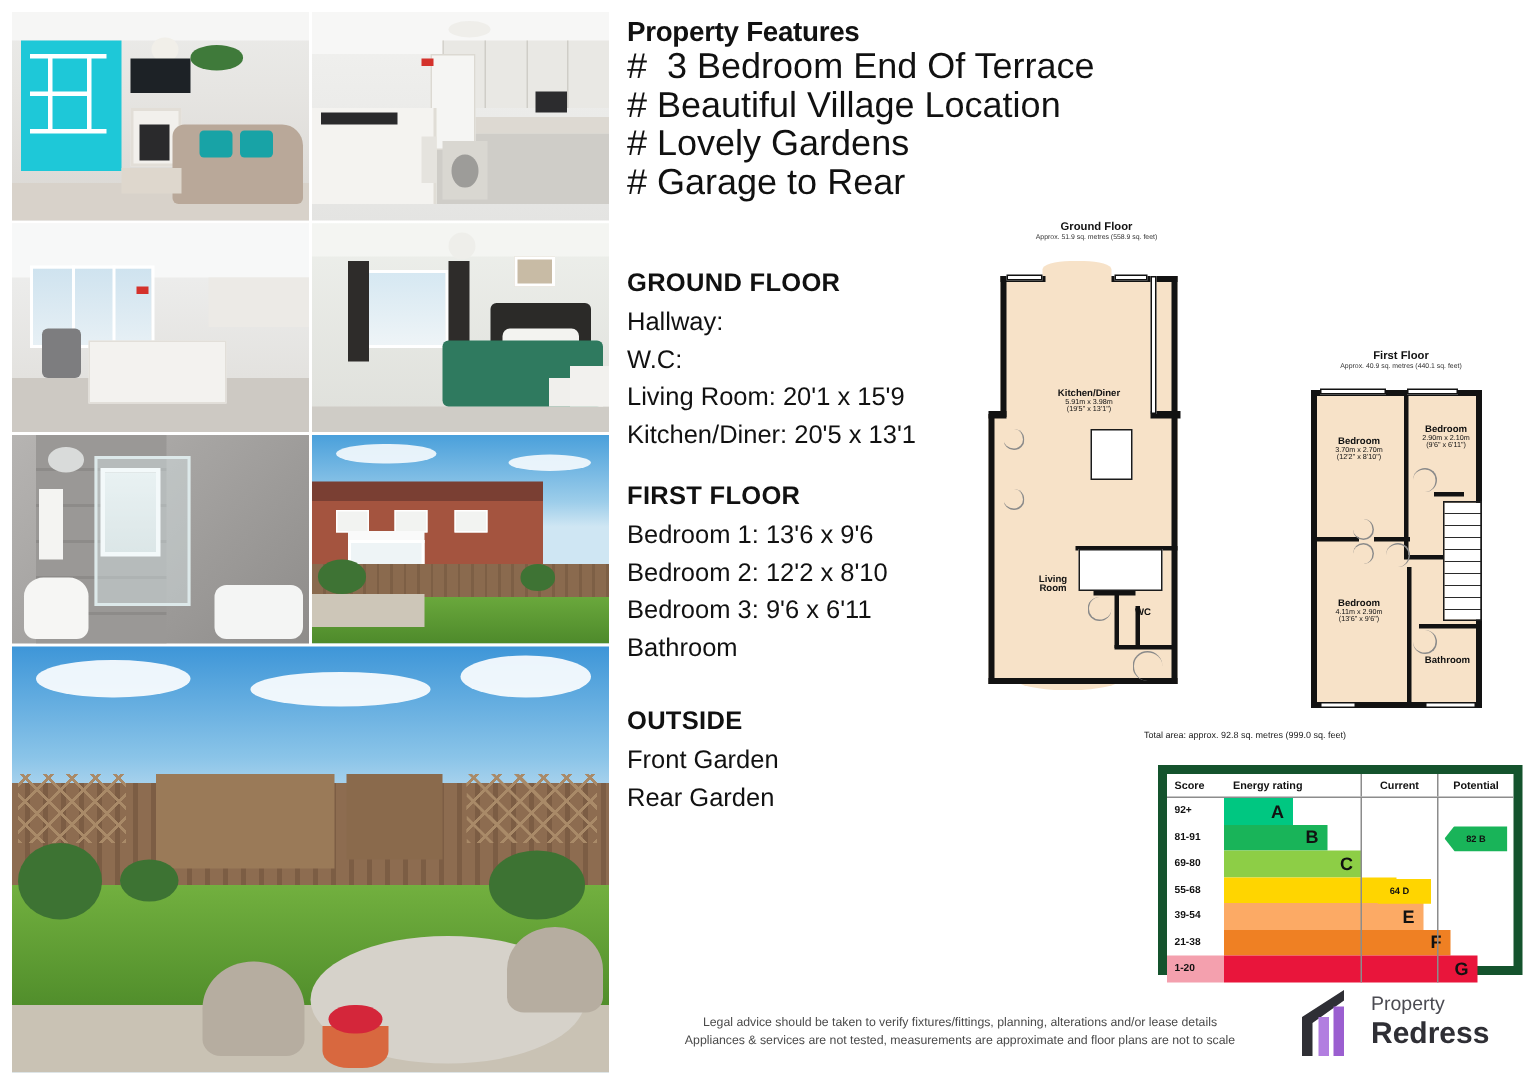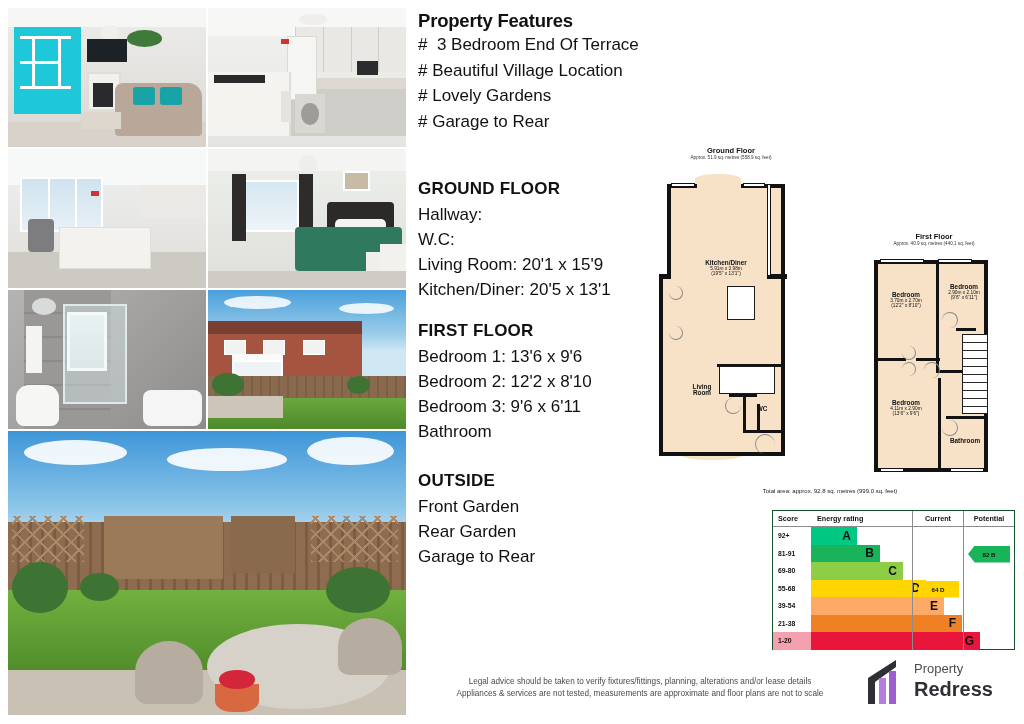--- a/index.html
+++ b/index.html
@@ -110,40 +110,40 @@
   .p7 .bush{position:absolute;background:#3d7333;border-radius:50%;}
   .p7 .tablecircle{position:absolute;right:4%;bottom:2%;width:46%;height:30%;background:#d6d2ca;border-radius:50%;}
   .p7 .chair{position:absolute;background:#b6ada0;border-radius:50% 50% 18% 18%;}
   .p7 .pot{position:absolute;background:#d8683f;border-radius:0 0 40% 40%;}
   .p7 .flower{position:absolute;background:#d4263a;border-radius:50%;}
   .p7 .shed{position:absolute;left:56%;top:30%;width:16%;height:20%;background:#8a6a4c;}
 
   
   #info { position:absolute; left:418px; top:10px; width:280px; }
   .sec-title { font-size:18.5px; font-weight:bold; color:#111; letter-spacing:-.2px; }
-  .feat { font-size:17px; color:#111; line-height:25.5px; white-space:pre; }
+  .feat { font-size:24px; color:#111; line-height:25.5px; white-space:pre; }
   .room { font-size:17px; color:#111; line-height:25px; }
   .blk-title { font-size:17px; font-weight:bold; color:#111; line-height:26px; letter-spacing:.2px;}
   .gap { height:16px; }
 
   
   .fp-title { font-size:7.5px; font-weight:bold; color:#111; text-align:center; }
   .fp-sub { font-size:4.6px; color:#333; text-align:center; }
   .fp-wall { position:absolute; background:#121212; }
   .fp-room { position:absolute; background:#f7e2c8; }
   .fp-label { position:absolute; text-align:center; font-size:6.4px; font-weight:bold; color:#111; line-height:7.4px;}
   .fp-label span { display:block; font-size:4.8px; font-weight:normal; line-height:5.6px;}
   .fp-win { position:absolute; background:#ffffff; border:1px solid #121212; }
   .fp-white { position:absolute; background:#ffffff; }
   .fp-door { position:absolute; border:1px solid #9a9a9a; border-radius:50%; }
   .total-area { position:absolute; font-size:6px; color:#222; text-align:center; }
 
   
   #epc { position:absolute; left:772px; top:510px; width:243px; height:140px;
-         border:1px solid #14532d; background:#fff; }
+         border:6px solid #14532d; background:#fff; }
   .epc-head { display:flex; height:16px; border-bottom:1px solid #8c8c8c; }
   .epc-hcell { font-size:7.2px; font-weight:bold; color:#111; display:flex;
                align-items:center; }
   .epc-row { display:flex; height:17.5px; align-items:stretch; }
   .epc-score { width:38px; font-size:6.8px; font-weight:bold; color:#111;
                display:flex; align-items:center; padding-left:5px; }
   .epc-bar { height:100%; display:flex; align-items:center; justify-content:flex-end;
              padding-right:6px; font-size:12px; font-weight:bold; color:#111; }
   .epc-cols { position:absolute; right:0; top:0; height:100%; display:flex; }
   .epc-col { width:51px; border-left:1px solid #8c8c8c; position:relative; }
@@ -303,21 +303,20 @@
     <div class="room">Bedroom 1: 13'6 x 9'6</div>
     <div class="room">Bedroom 2: 12'2 x 8'10</div>
     <div class="room">Bedroom 3: 9'6 x 6'11</div>
     <div class="room">Bathroom</div>
 
     <div class="gap" style="height:24px"></div>
 
     <div class="blk-title">OUTSIDE</div>
     <div class="room">Front Garden</div>
     <div class="room">Rear Garden</div>
-    <div class="room">Garage to Rear</div>
   </div>
 
   <div style="position:absolute;left:655px;top:146px;width:152px;height:330px;">
     <div class="fp-title">Ground Floor</div>
     <div class="fp-sub">Approx. 51.9 sq. metres (558.9 sq. feet)</div>
 
     <div style="position:absolute;left:0;top:22px;width:152px;height:308px;">
 
       <div class="fp-room" style="left:12px;top:16px;width:118px;height:162px;"></div>
       <div class="fp-room" style="left:4px;top:108px;width:126px;height:180px;"></div>

